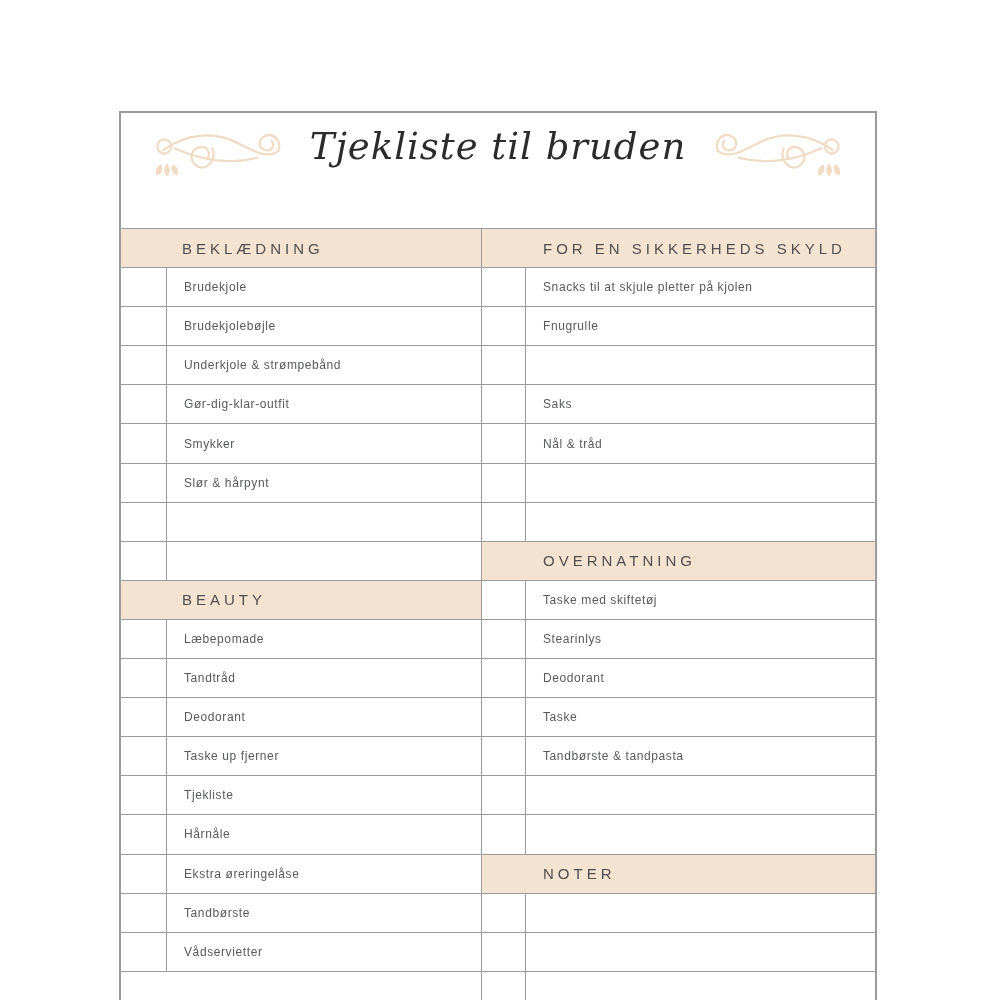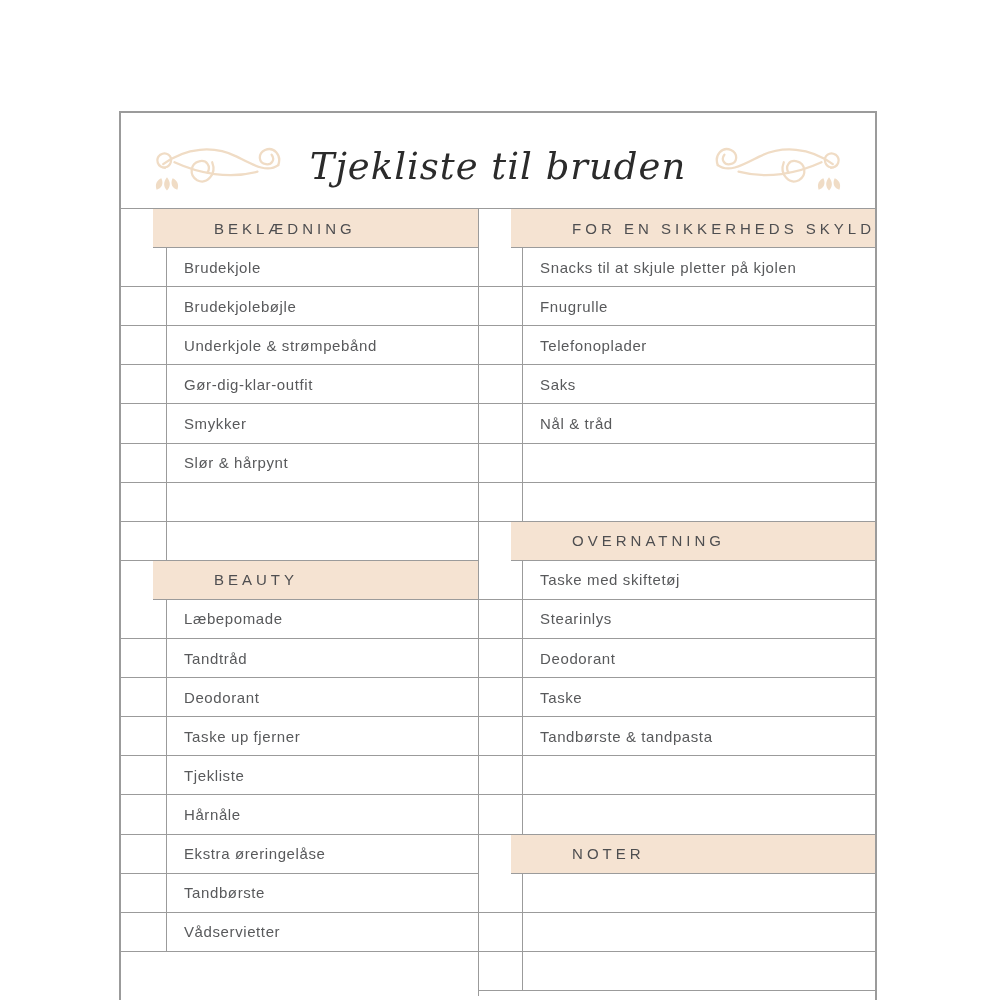--- a/index.html
+++ b/index.html
@@ -12,21 +12,21 @@
     --title-color:#2b2b2b;
   }
   *{margin:0;padding:0;box-sizing:border-box;}
   html,body{width:1000px;height:1000px;overflow:hidden;background:#ffffff;
     font-family:"Liberation Sans","DejaVu Sans",sans-serif;}
   .page{
     position:absolute;left:119px;top:111px;width:758px;height:915px;
     border:2px solid var(--border);background:#ffffff;
   }
   .title-area{
-    height:95px;display:flex;align-items:center;justify-content:center;
+    height:115px;display:flex;justify-content:center;
     gap:28px;padding-top:12px;
   }
   .title{
     font-family:"DejaVu Serif","Liberation Serif",serif;
     font-style:italic;font-weight:normal;
     font-size:37px;letter-spacing:1px;color:var(--title-color);
     white-space:nowrap;
   }
   .flourish{width:132px;height:56px;flex:0 0 auto;}
   .flourish.mirrored{transform:scaleX(-1);}
@@ -34,31 +34,31 @@
     display:flex;border-top:1px solid var(--line);
     height:calc(100% - 123px);
   }
   .col{display:flex;flex-direction:column;}
   .col-left{width:361px;border-right:1px solid var(--line);}
   .col-right{flex:1;}
   .row{
     display:flex;align-items:stretch;height:39.1px;flex:0 0 39.1px;
     border-bottom:1px solid var(--line);
   }
-  .row.header{background:var(--header-bg);margin-left:32px;}
+  .row.header{background:var(--header-bg);}
   .header-label{
     display:flex;align-items:center;padding-left:61px;
     font-size:15px;letter-spacing:4px;color:var(--header-text);
     white-space:nowrap;
   }
   .check{width:46px;border-right:1px solid var(--line);flex:0 0 auto;}
   .col-right .check{width:44px;}
   .label{
     flex:1;display:flex;align-items:center;padding-left:17px;
-    font-size:15px;letter-spacing:0.6px;color:var(--text);
+    font-size:12px;letter-spacing:0.6px;color:var(--text);
     white-space:nowrap;overflow:hidden;
   }
 </style>
 </head>
 <body>
 
 <div class="page">
 
   <div class="title-area">
     <svg class="flourish" viewBox="0 0 140 58" fill="none" stroke="#f0dcc5" stroke-width="2.4" stroke-linecap="round">
@@ -174,21 +174,20 @@
         <div class="row item">
           <div class="check"></div>
           <div class="label">Snacks til at skjule pletter på kjolen</div>
         </div>
         <div class="row item">
           <div class="check"></div>
           <div class="label">Fnugrulle</div>
         </div>
         <div class="row item">
           <div class="check"></div>
-          <div class="label">Telefonoplader</div>
         </div>
         <div class="row item">
           <div class="check"></div>
           <div class="label">Saks</div>
         </div>
         <div class="row item">
           <div class="check"></div>
           <div class="label">Nål &amp; tråd</div>
         </div>
         <div class="row item">

